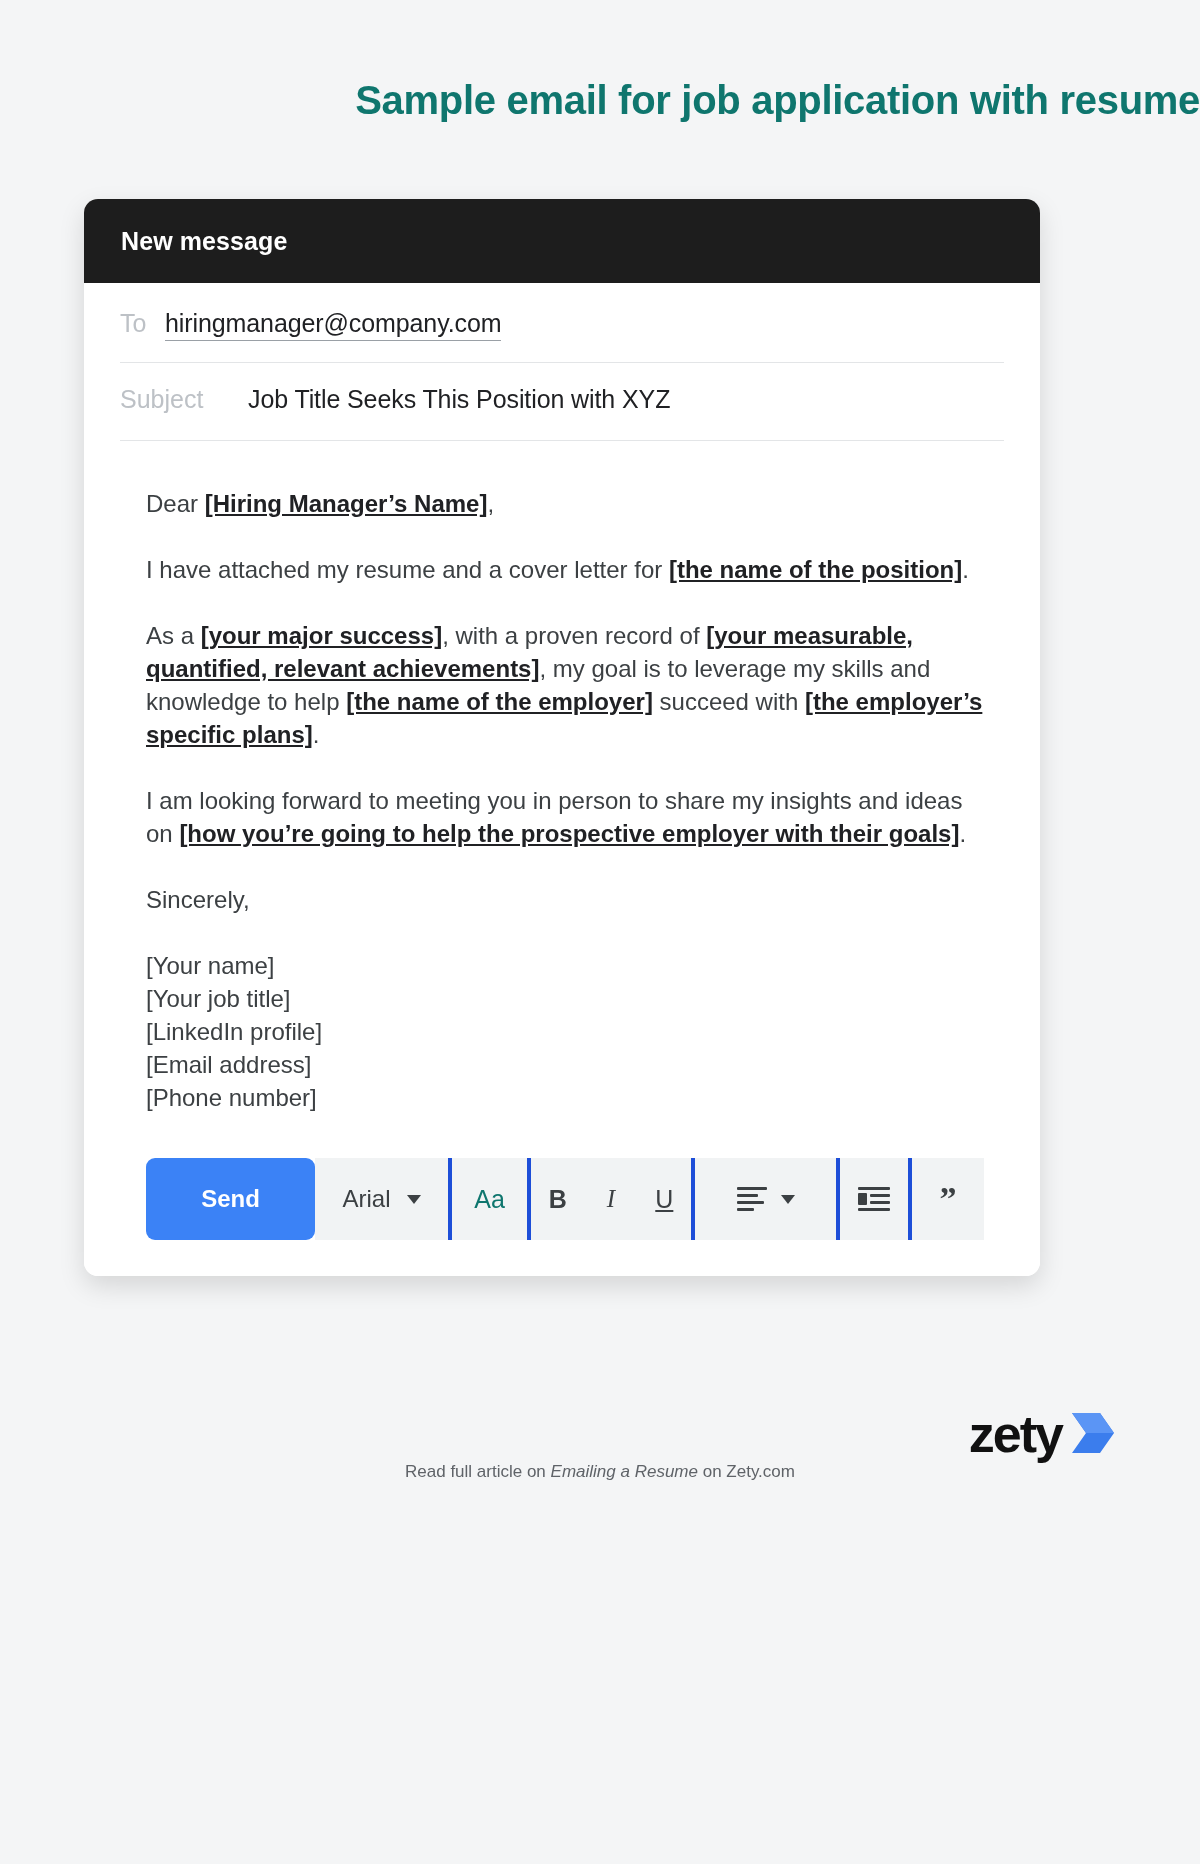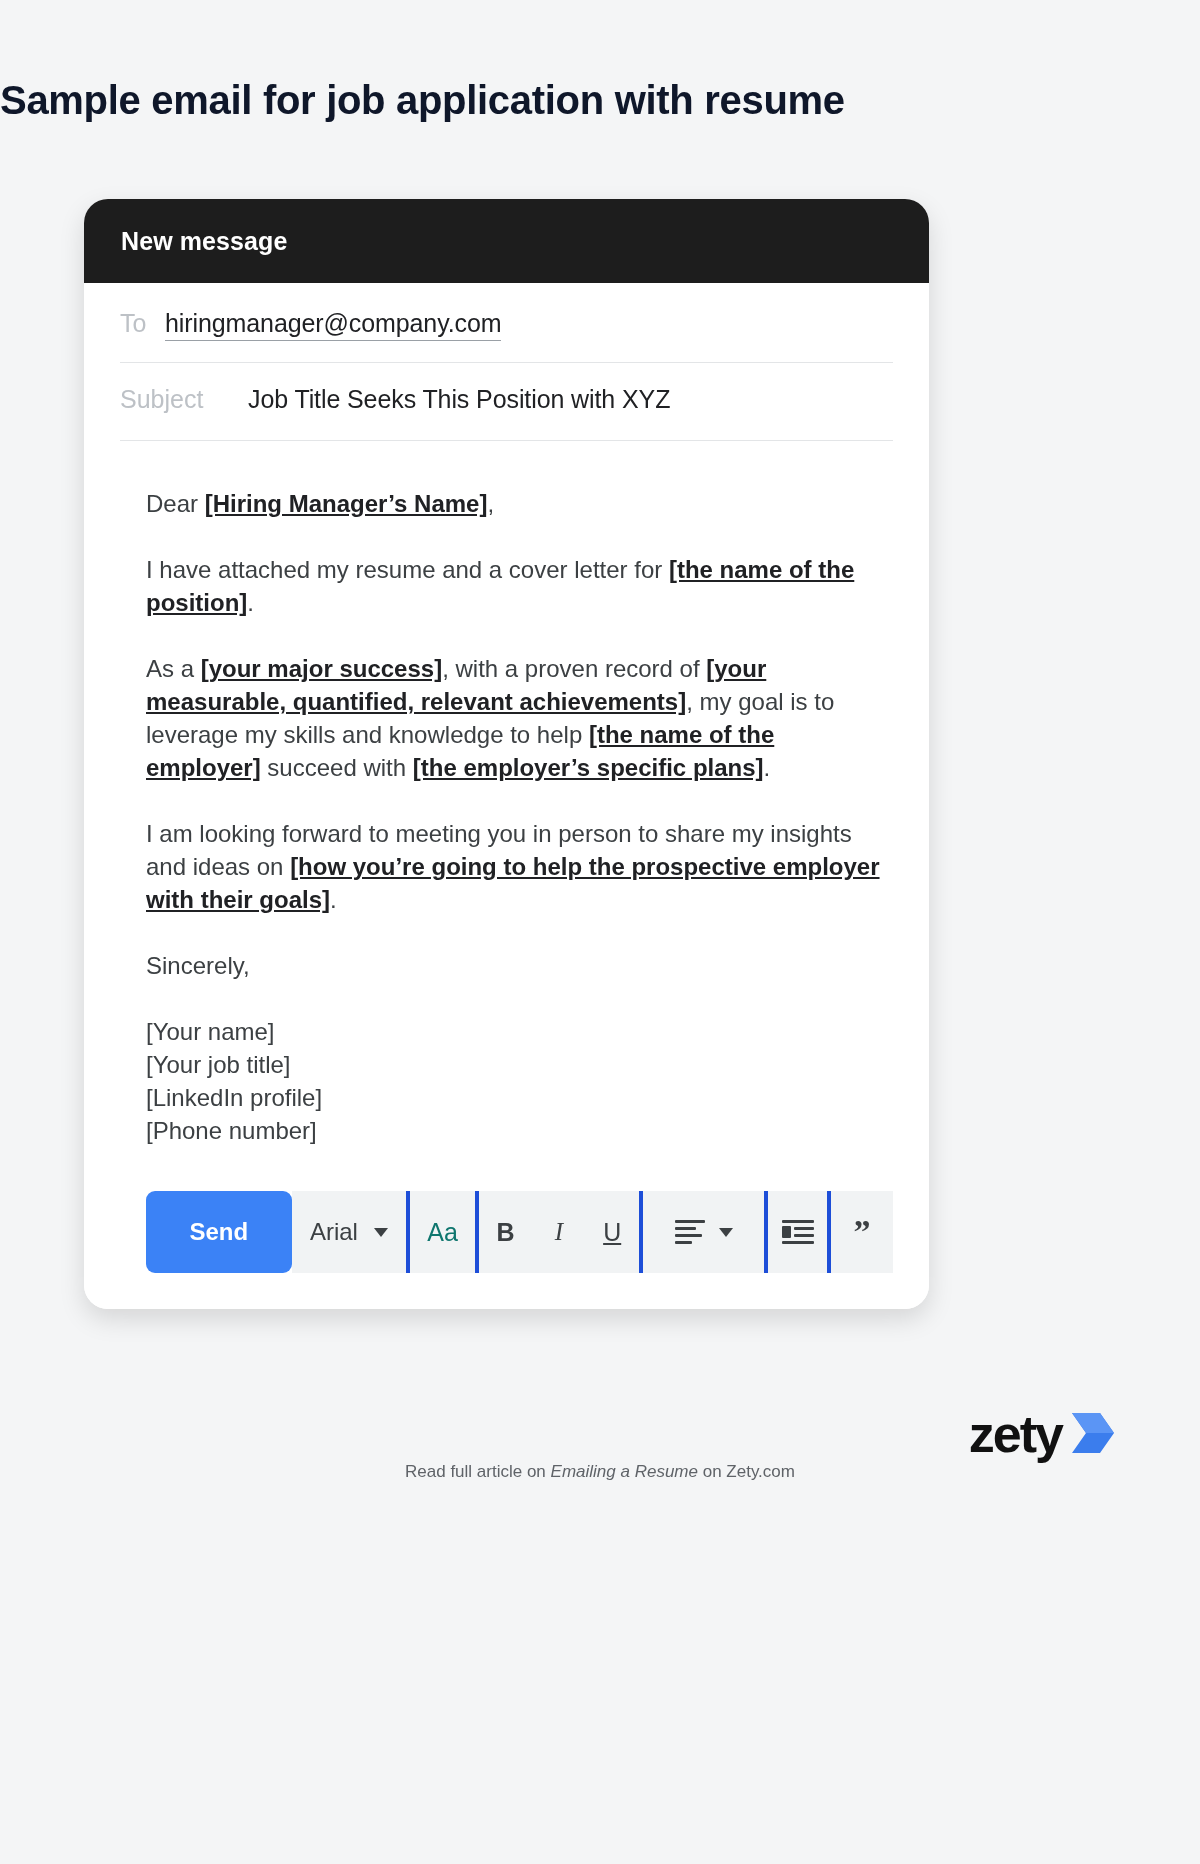--- a/index.html
+++ b/index.html
@@ -8,35 +8,35 @@
     width: 1200px;
     height: 1864px;
     background: #f4f5f6;
     font-family: "Liberation Sans", sans-serif;
     overflow: hidden;
     position: relative;
   }
 
   
   .page-title {
-    text-align: left;
+    text-align: right;
     font-size: 40px;
     font-weight: bold;
-    color: #0f172a;
+    color: #0f766e;
     letter-spacing: -0.3px;
     padding-top: 78px;
   }
 
   
   .email-card {
     position: absolute;
     left: 84px;
     top: 199px;
-    width: 845px;
-    border-radius: 24px;
+    width: 956px;
+    border-radius: 14px;
     background: #ffffff;
     box-shadow: 0 10px 26px rgba(0,0,0,0.13);
     overflow: hidden;
   }
 
   .card-header {
     background: #1d1d1d;
     height: 84px;
     display: flex;
     align-items: center;
@@ -239,20 +239,21 @@
       <p><span>As a </span><b>[your major success]</b><span>, with a proven record of </span><b>[your measurable, quantified, relevant achievements]</b><span>, my goal is to leverage my skills and knowledge to help </span><b>[the name of the employer]</b><span> succeed with </span><b>[the employer’s specific plans]</b><span>.</span></p>
 
       <p><span>I am looking forward to meeting you in person to share my insights and ideas on </span><b>[how you’re going to help the prospective employer with their goals]</b><span>.</span></p>
 
       <p>Sincerely,</p>
 
       <p class="sig-block">
         <span class="sig-line">[Your name]</span>
         <span class="sig-line">[Your job title]</span>
         <span class="sig-line">[LinkedIn profile]</span>
+        <span class="sig-line">[Email address]</span>
         <span class="sig-line">[Phone number]</span>
       </p>
     </div>
 
     <div class="toolbar">
 
       <button class="send-btn">Send</button>
 
       <div class="tb-group tb-font">
         <span>Arial</span>

